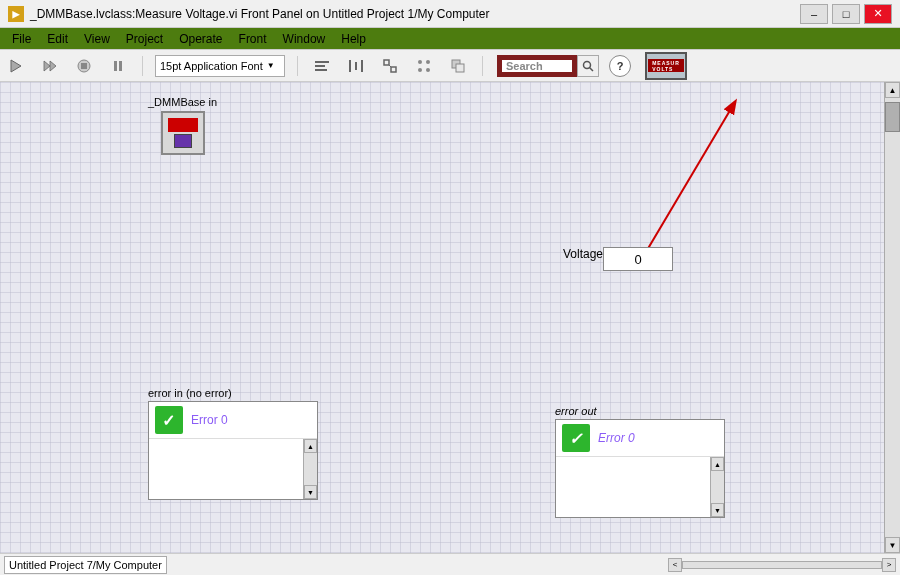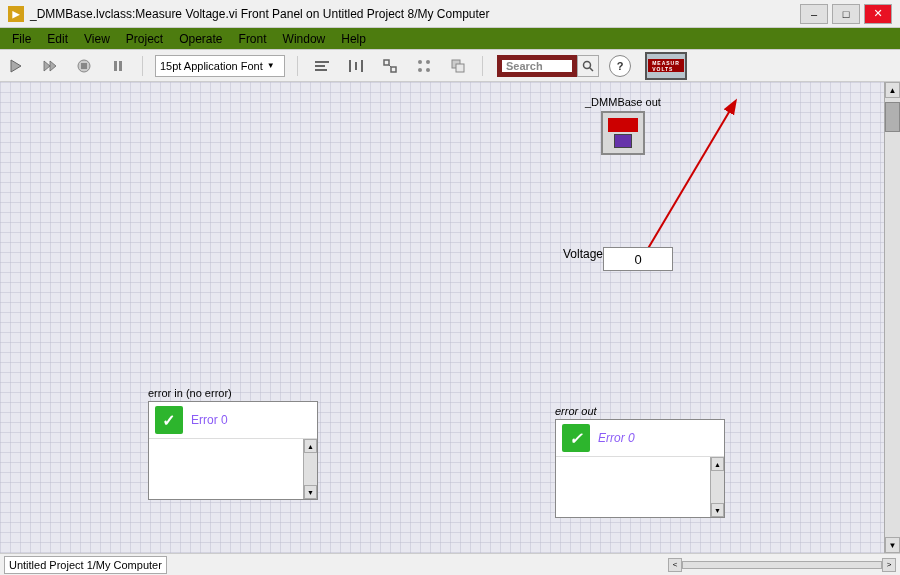--- a/index.html
+++ b/index.html
@@ -276,21 +276,21 @@
       min-width: 200px;
     }
   </style>
 </head>
 <body>
 
 <div class="title-bar">
   <div class="title-bar-icon">
     <span>▶</span>
   </div>
-  <span class="title-bar-text">_DMMBase.lvclass:Measure Voltage.vi Front Panel on Untitled Project 8/My Computer</span>
+  <span class="title-bar-text">_DMMBase.lvclass:Measure Voltage.vi Front Panel on Untitled Project 1/My Computer</span>
   <div class="title-bar-buttons">
     <div class="title-btn">–</div>
     <div class="title-btn">□</div>
     <div class="title-btn close">✕</div>
   </div>
 </div>
 
 <div class="menu-bar">
   <span class="menu-item">File</span>
   <span class="menu-item">Edit</span>
@@ -386,28 +386,28 @@
         <span style="color:white;font-size:5px;font-weight:bold;letter-spacing:1px;">MEASUR<br>VOLTS</span>
       </div>
     </div>
   </div>
 </div>
 
 <div class="main-area">
 
   <div class="canvas-area">
 
-
-    <div class="dmm-control" style="left:585px;top:14px;">
-      <span class="dmm-label">_DMMBase out</span>
+    <div class="dmm-control" style="left:148px;top:14px;">
+      <span class="dmm-label">_DMMBase in</span>
       <div class="dmm-icon">
         <div class="dmm-icon-red"></div>
         <div class="dmm-icon-purple"></div>
       </div>
     </div>
+
 
     <svg class="red-arrow" style="left:580px;top:10px;width:180px;height:180px;">
       <defs>
         <marker id="arrowhead" markerWidth="8" markerHeight="8" refX="6" refY="3" orient="auto">
           <polygon points="0 0, 8 3, 0 6" fill="#cc0000"></polygon>
         </marker>
       </defs>
       <line x1="60" y1="170" x2="155" y2="10" stroke="#cc0000" stroke-width="2" marker-end="url(#arrowhead)"></line>
     </svg>
 
@@ -460,20 +460,20 @@
     <div class="scroll-arrow">▲</div>
     <div style="flex:1;background:#e0e0e0;position:relative;">
       <div class="scrollbar-thumb"></div>
     </div>
     <div class="scroll-arrow">▼</div>
   </div>
 </div>
 
 <div class="status-bar">
   <div class="status-item">
-    <span>Untitled Project 1/My Computer</span>
+    <span>Untitled Project 7/My Computer</span>
   </div>
   <div class="status-scroll">
     <div class="status-scroll-btn">&lt;</div>
     <div class="status-scroll-track"></div>
     <div class="status-scroll-btn">&gt;</div>
   </div>
 </div>
 
 </body></html>

